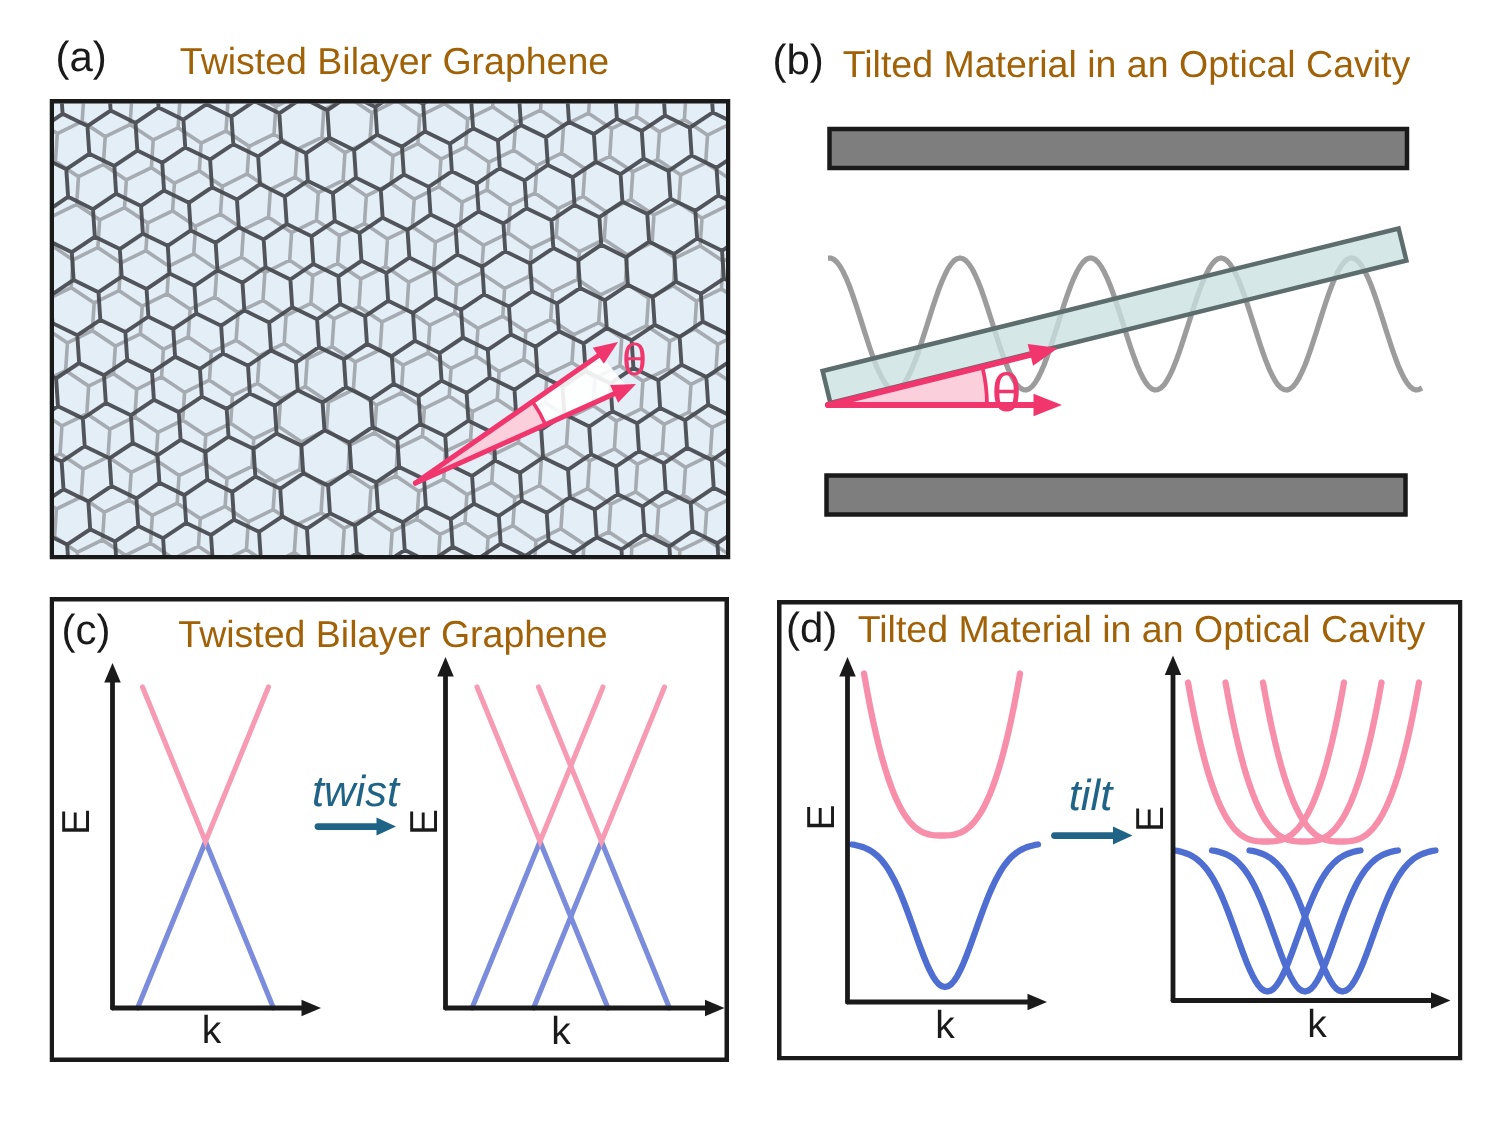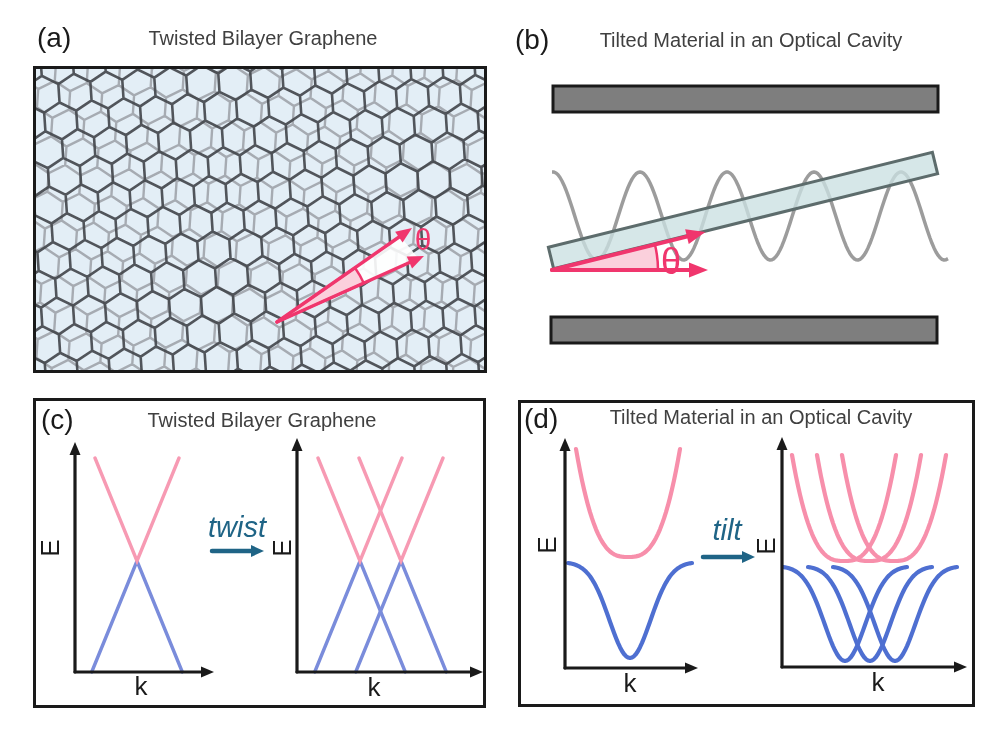--- a/index.html
+++ b/index.html
@@ -1,19 +1,19 @@
 <!DOCTYPE html>
 <html><head>
 <meta charset="utf-8">
 <style>
   html,body{margin:0;padding:0;background:#ffffff;}
   #canvas{position:relative;width:997px;height:747px;background:#ffffff;overflow:hidden;
           font-family:"Liberation Sans",sans-serif;color:#1a1a1a;}
   .panel-label{position:absolute;font-size:28px;color:#1a1a1a;white-space:nowrap;}
-  .panel-title{position:absolute;font-size:20px;color:#404040;white-space:nowrap;transform:translateX(-50%);}
+  .panel-title{position:absolute;font-size:25px;color:#a16207;white-space:nowrap;transform:translateX(-50%);}
   svg{position:absolute;display:block;}
   text{font-family:"Liberation Sans",sans-serif;}
 </style>
 </head>
 <body>
 
 <div id="canvas">
 
   <div class="panel-label" style="left:37px;top:22px">(a)</div>
   <div class="panel-title" style="left:263px;top:27px">Twisted Bilayer Graphene</div>

